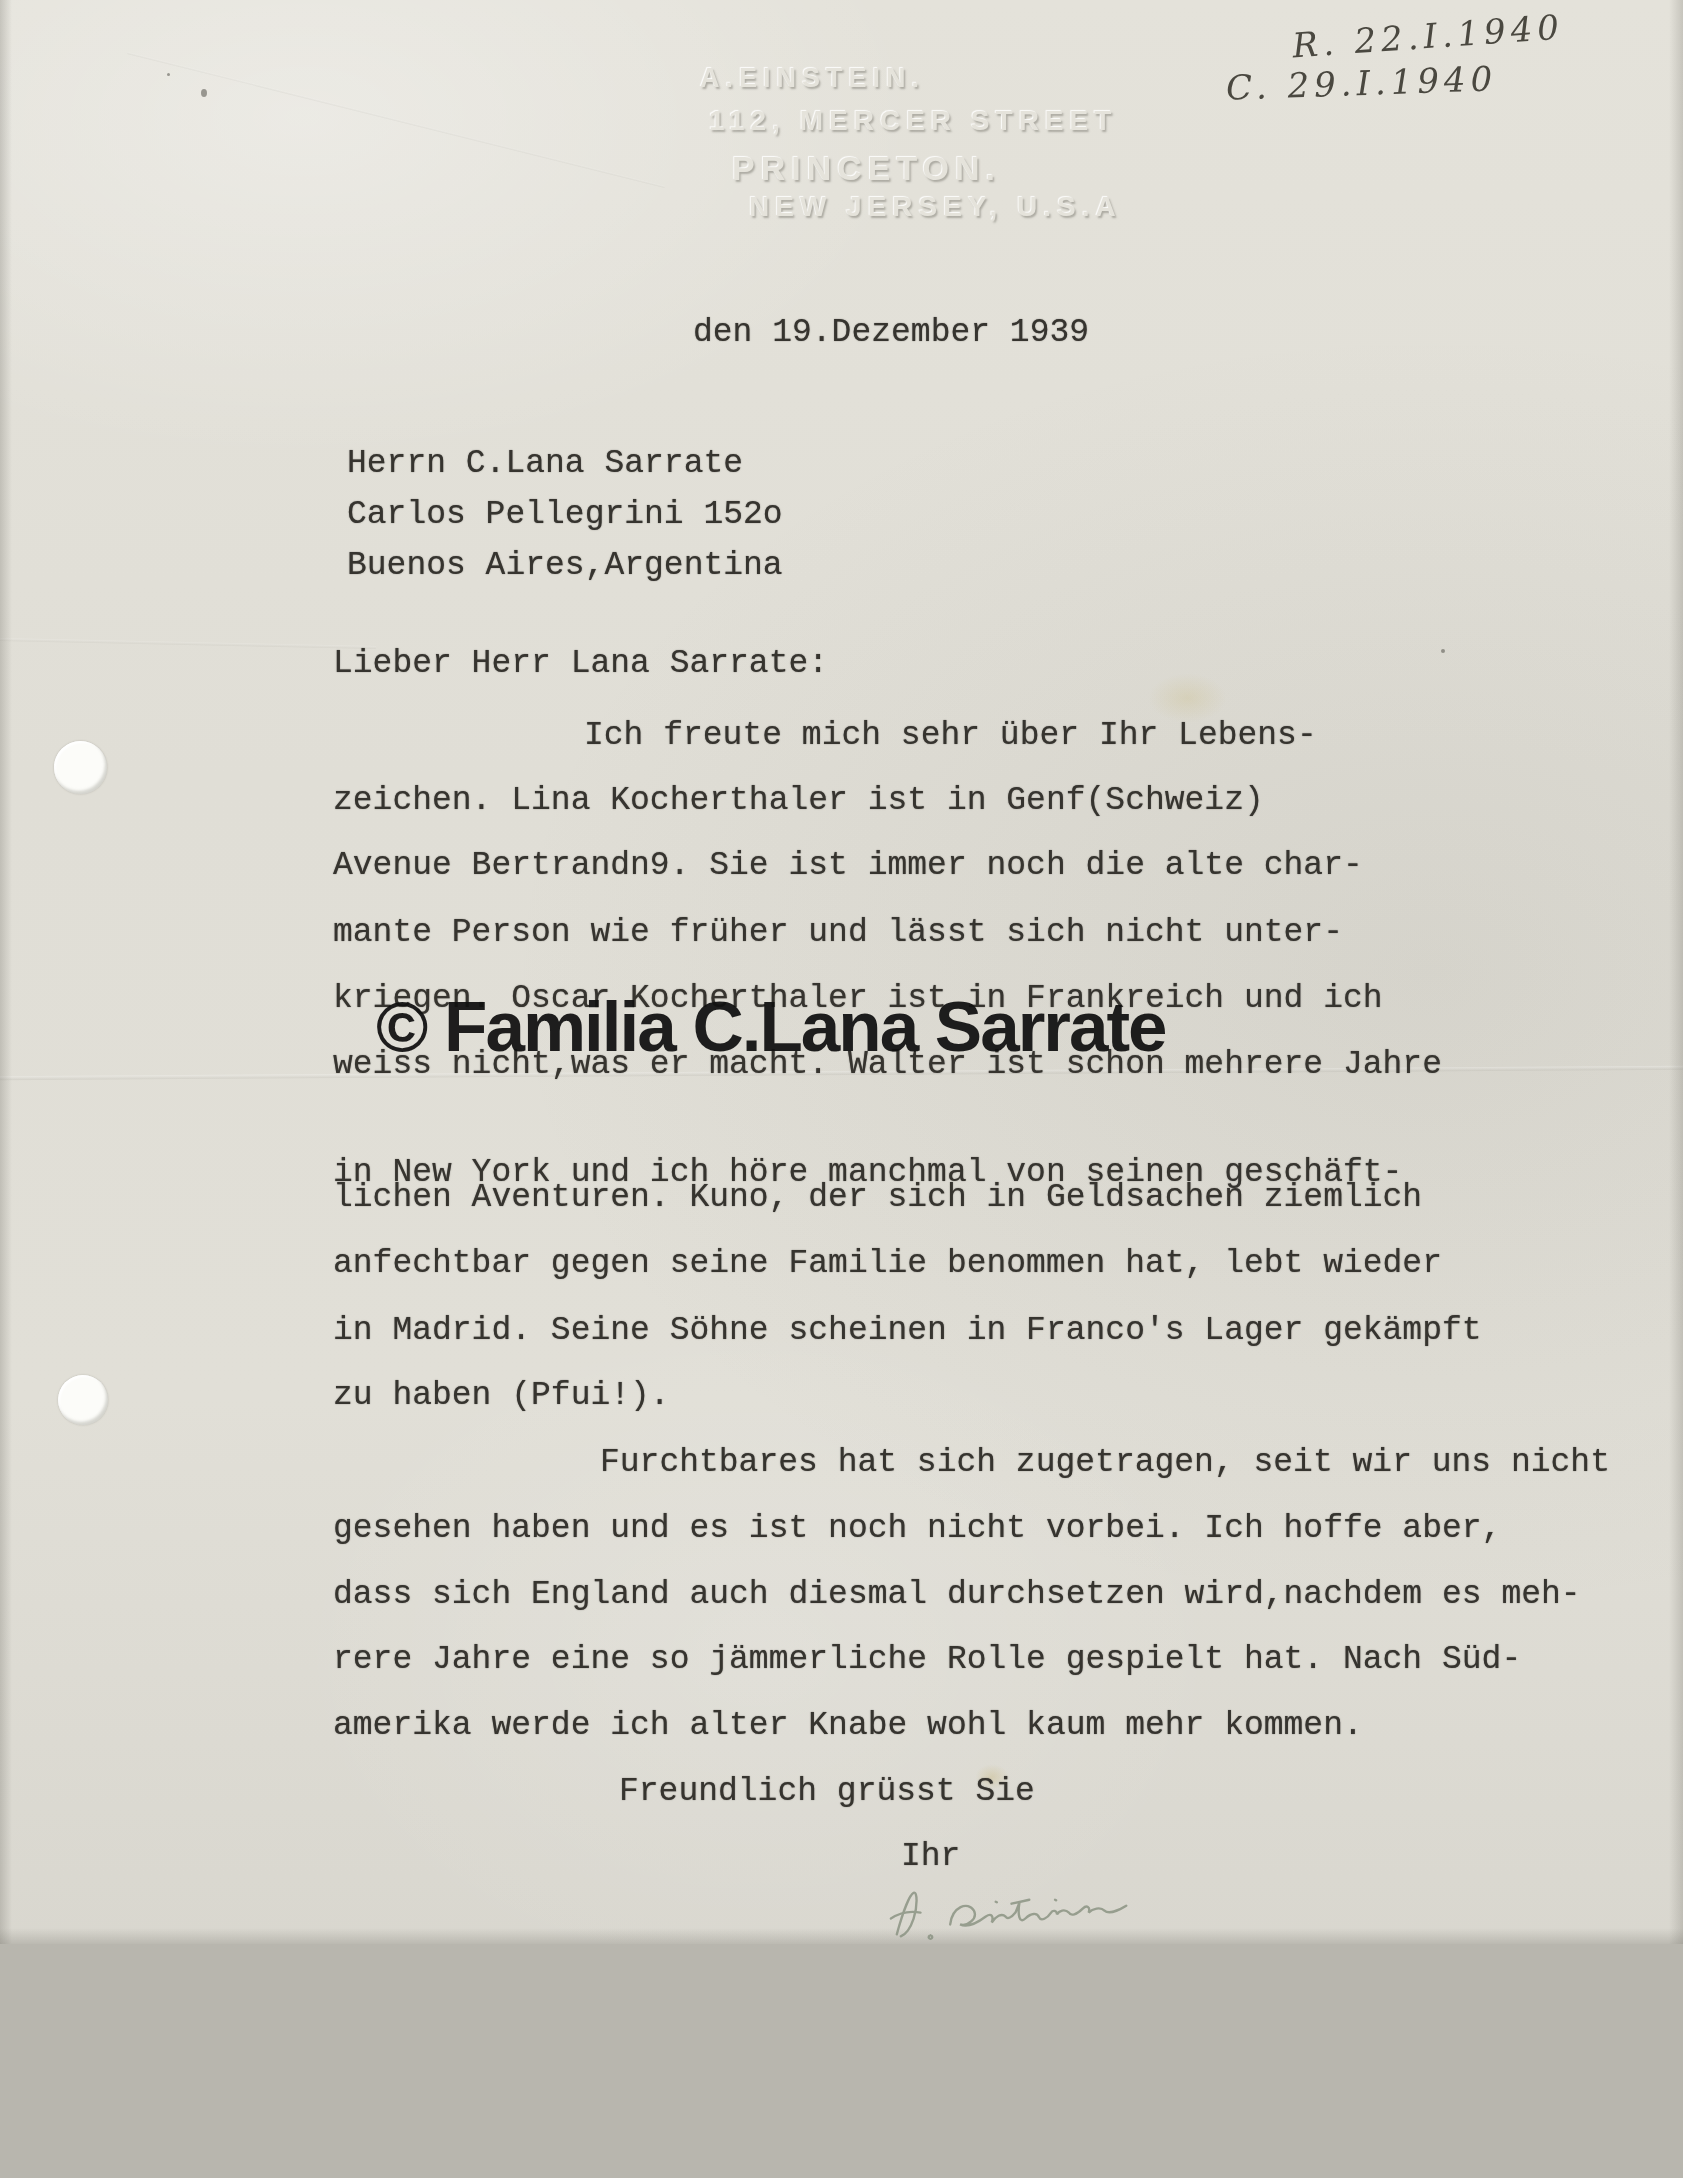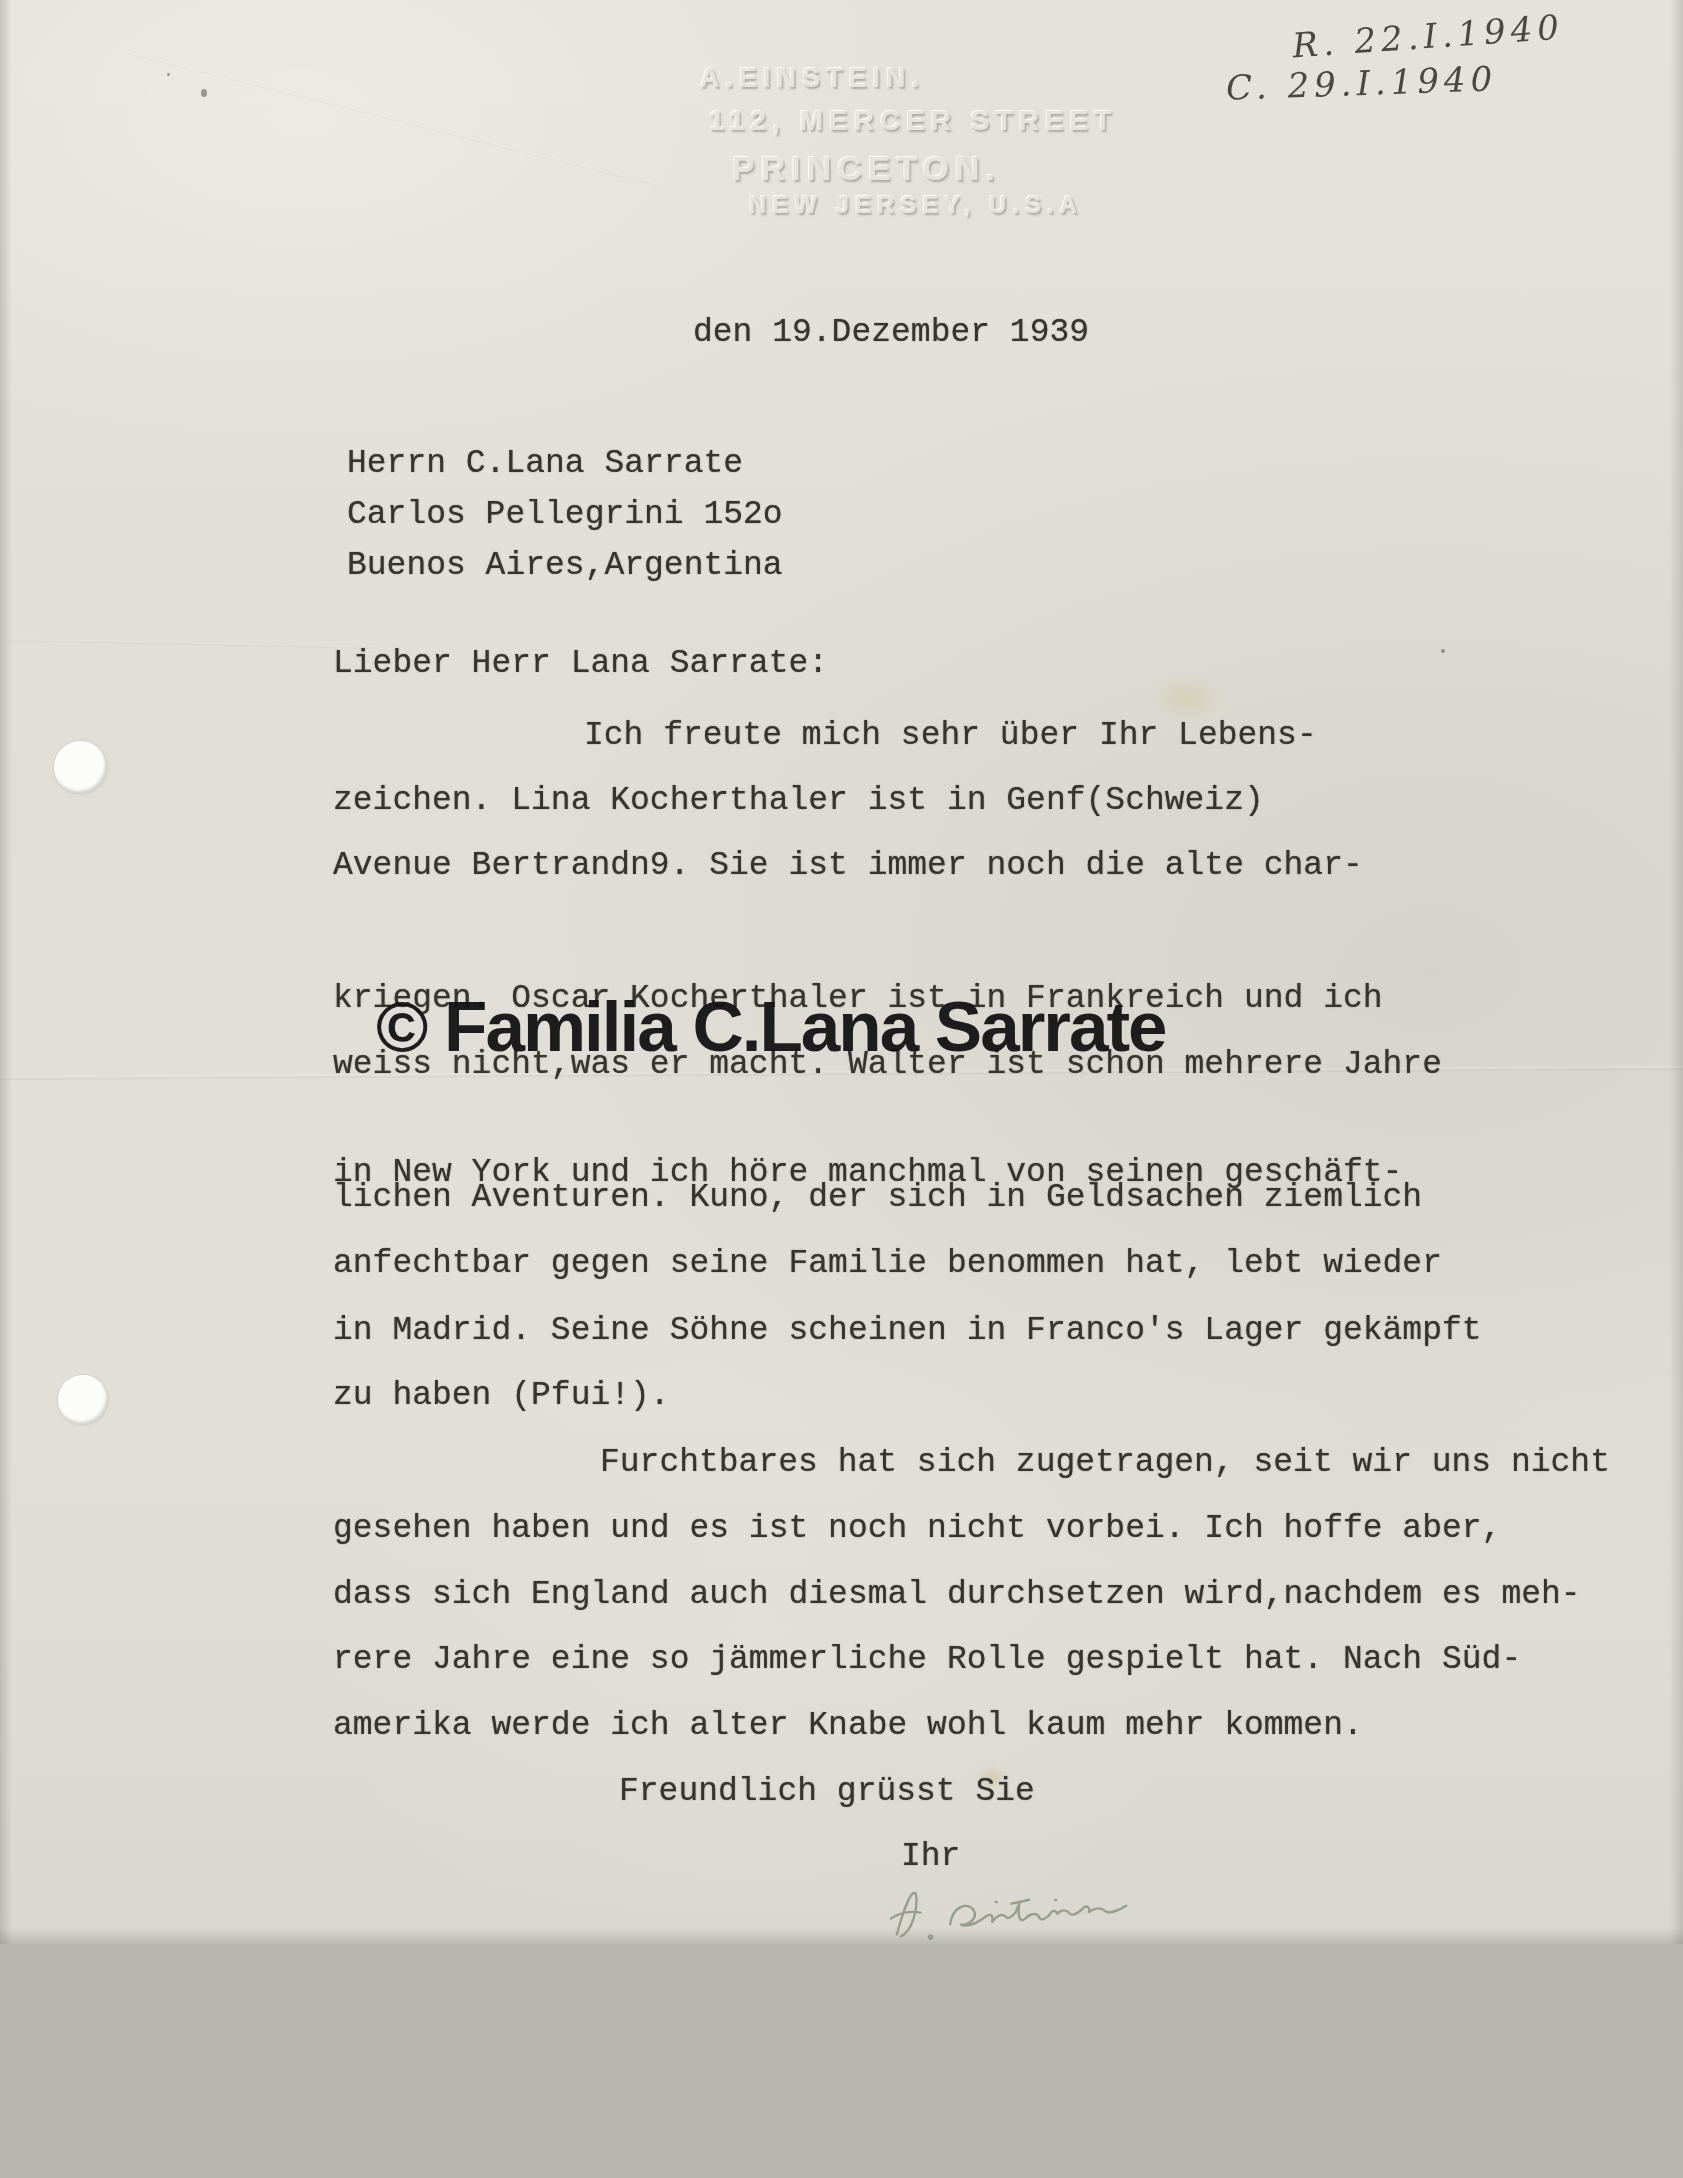--- a/index.html
+++ b/index.html
@@ -68,36 +68,37 @@
   <div class="speck" style="left:201px; top:89px; width:6px; height:8px;"></div>
   <div class="speck" style="left:167px; top:73px; width:3px; height:3px;"></div>
   <div class="speck" style="left:1441px; top:649px; width:4px; height:4px;"></div>
 
   <div class="hole" style="left:54px; top:741px; width:53px; height:53px;"></div>
   <div class="hole" style="left:58px; top:1375px; width:50px; height:50px;"></div>
 
   <div class="emboss" style="left:700px; top:63px; font-size:27px;">A.EINSTEIN.</div>
   <div class="emboss" style="left:709px; top:105px; font-size:28px;">112, MERCER STREET</div>
   <div class="emboss" style="left:732px; top:149px; font-size:34px;">PRINCETON.</div>
-  <div class="emboss" style="left:749px; top:191px; font-size:24px;">NEW JERSEY, U.S.A</div>
+  <div class="emboss" style="left:749px; top:191px; font-size:28px;">NEW JERSEY, U.S.A</div>
 
   <div class="hand" style="left:1292px; top:16px; transform:rotate(-4deg);">R. 22.I.1940</div>
   <div class="hand" style="left:1226px; top:63px; transform:rotate(-2deg);">C. 29.I.1940</div>
 
   <div class="tw" style="left:693px; top:313px;">den 19.Dezember 1939</div>
 
   <div class="tw" style="left:347px; top:444px;">Herrn C.Lana Sarrate</div>
   <div class="tw" style="left:347px; top:495px;">Carlos Pellegrini 152o</div>
   <div class="tw" style="left:347px; top:546px;">Buenos Aires,Argentina</div>
 
   <div class="tw" style="left:333px; top:644px;">Lieber Herr Lana Sarrate:</div>
 
   <div class="tw" style="left:584px; top:716px;">Ich freute mich sehr über Ihr Lebens-</div>
   <div class="tw" style="left:333px; top:781px;">zeichen. Lina Kocherthaler ist in Genf(Schweiz)</div>
   <div class="tw" style="left:333px; top:846px;">Avenue Bertrandn9. Sie ist immer noch die alte char-</div>
+  <div class="tw" style="left:333px; top:913px;">mante Person wie früher und lässt sich nicht unter-</div>
   <div class="tw" style="left:333px; top:979px;">kriegen. Oscar Kocherthaler ist in Frankreich und ich</div>
   <div class="tw" style="left:333px; top:1045px;">weiss nicht,was er macht. Walter ist schon mehrere Jahre</div>
   <div class="tw" style="left:333px; top:1112px;margin-top:41px;">in New York und ich höre manchmal von seinen geschäft-</div>
   <div class="tw" style="left:333px; top:1178px;">lichen Aventuren. Kuno, der sich in Geldsachen ziemlich</div>
   <div class="tw" style="left:333px; top:1244px;">anfechtbar gegen seine Familie benommen hat, lebt wieder</div>
   <div class="tw" style="left:333px; top:1311px;">in Madrid. Seine Söhne scheinen in Franco's Lager gekämpft</div>
   <div class="tw" style="left:333px; top:1376px;">zu haben (Pfui!).</div>
 
   <div class="tw" style="left:584px; top:1443px;margin-left:16px;">Furchtbares hat sich zugetragen, seit wir uns nicht</div>
   <div class="tw" style="left:333px; top:1509px;">gesehen haben und es ist noch nicht vorbei. Ich hoffe aber,</div>

